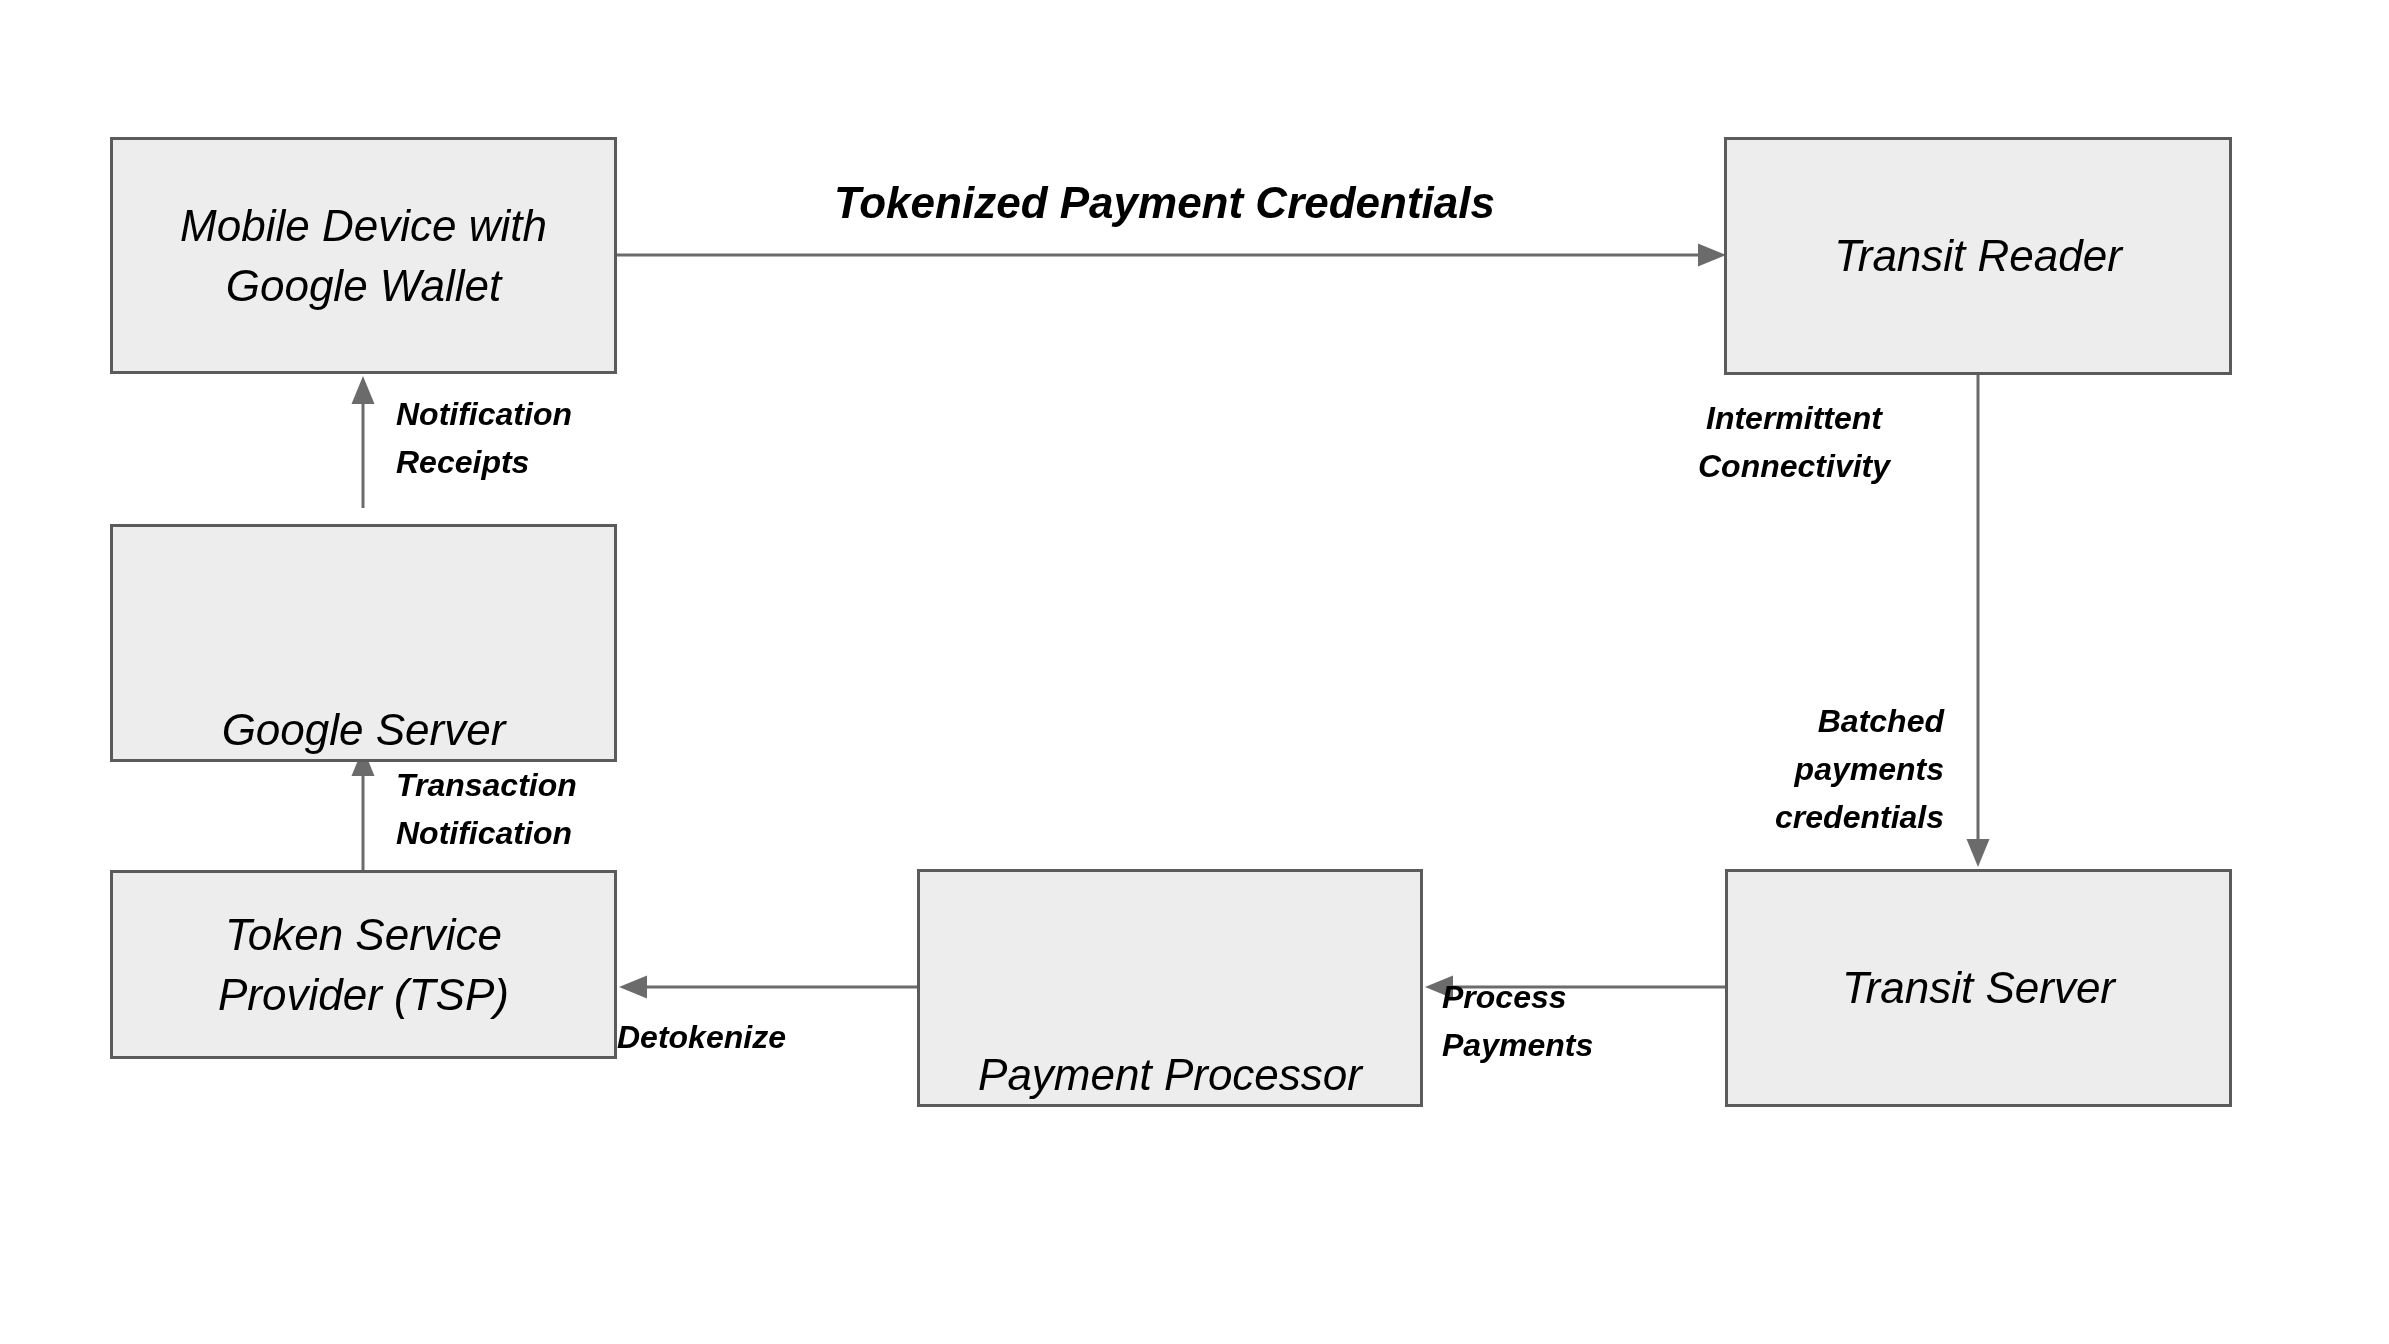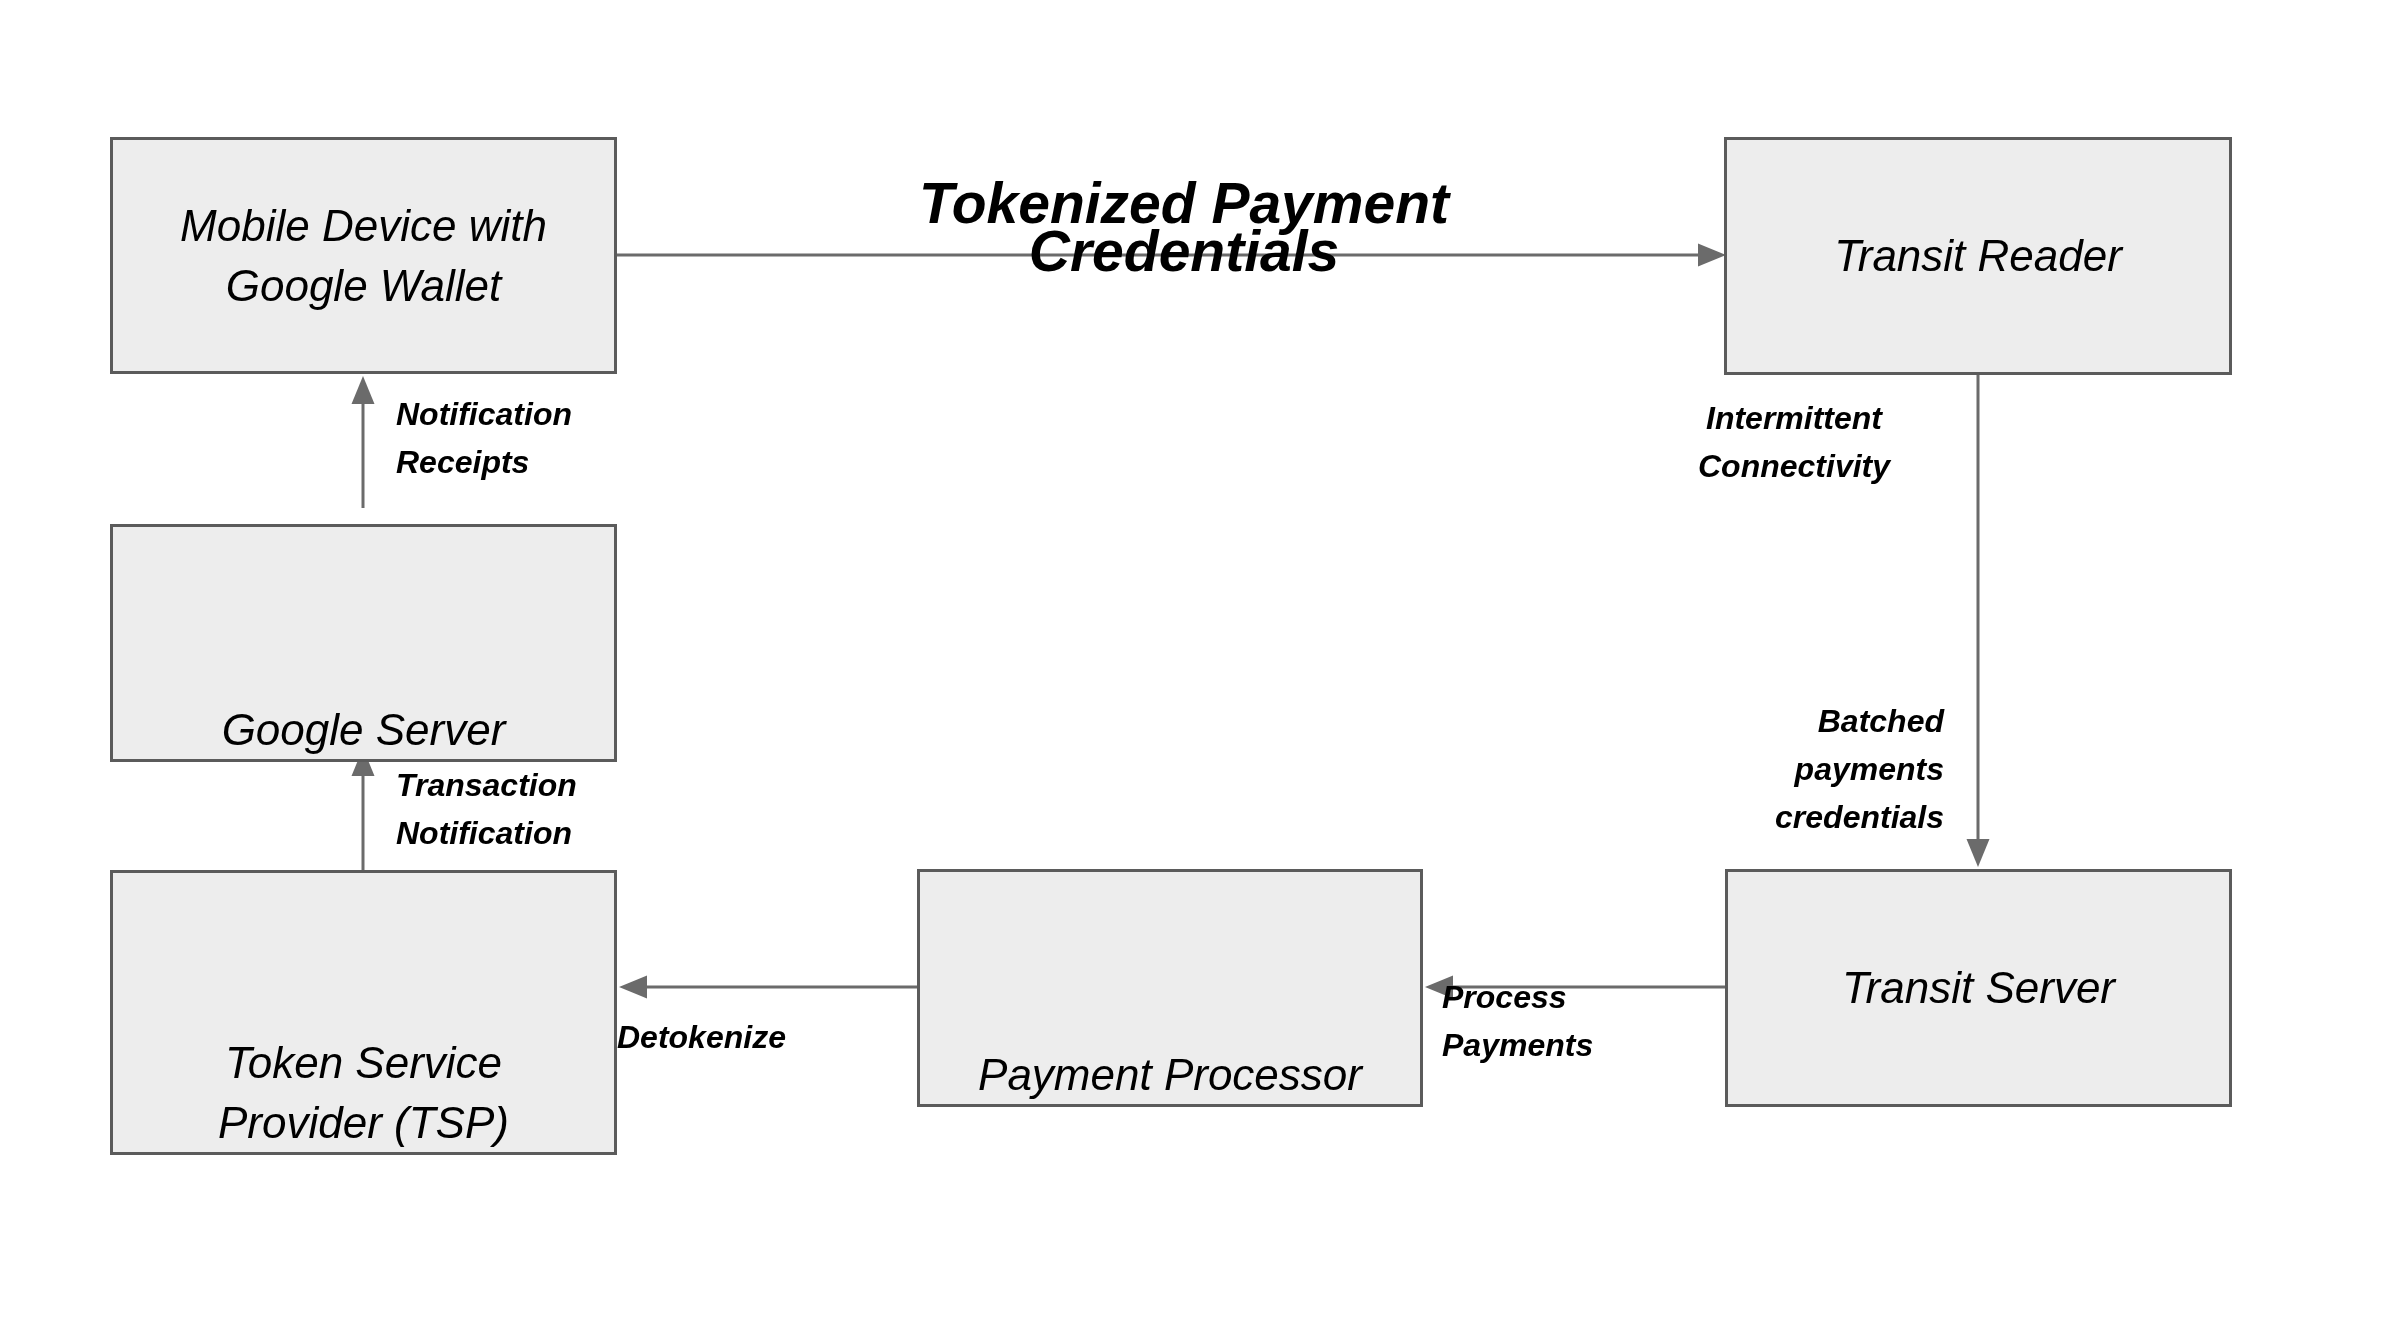--- a/index.html
+++ b/index.html
@@ -34,21 +34,21 @@
     color:var(--text);
   }
   .edge-label{
     position:absolute;
     font-weight:bold;
     font-size:32px;
     line-height:48px;
     white-space:pre-line;
     color:var(--text);
   }
-  .edge-label.title{font-size:57px;line-height:48px;text-align:center;}
+  .edge-label.title{font-size:44px;line-height:48px;text-align:left;}
   .edges-layer{position:absolute;left:0;top:0;pointer-events:none;}
   .edge-line{stroke:var(--line);stroke-width:3;fill:none;}
   .edge-head{fill:var(--line);stroke:none;}
 </style>
 </head>
 <body>
 
 <div class="canvas">
 
   <svg class="edges-layer" width="2389" height="1344" viewBox="0 0 2389 1344">
@@ -84,21 +84,21 @@
   </div>
 
   <div class="node" style="left:1724px;top:137px;width:508px;height:238px;">
     <div class="node-label">Transit Reader</div>
   </div>
 
   <div class="node" style="left:110px;top:524px;width:507px;height:238px;align-items:flex-end;">
     <div class="node-label">Google Server</div>
   </div>
 
-  <div class="node" style="left:110px;top:870px;width:507px;height:285px;align-items:flex-end;">
+  <div class="node" style="left:110px;top:870px;width:507px;height:189px;">
     <div class="node-label">Token Service
 Provider (TSP)</div>
   </div>
 
   <div class="node" style="left:917px;top:869px;width:506px;height:238px;align-items:flex-end;">
     <div class="node-label">Payment Processor</div>
   </div>
 
   <div class="node" style="left:1725px;top:869px;width:507px;height:238px;">
     <div class="node-label">Transit Server</div>

